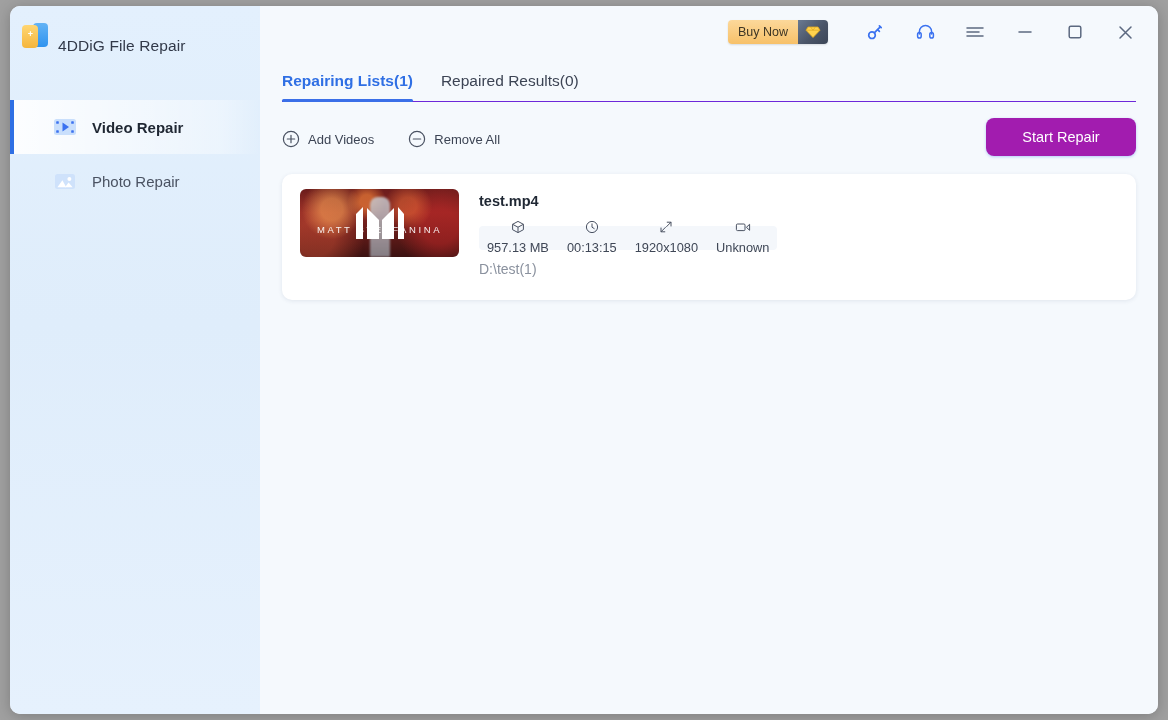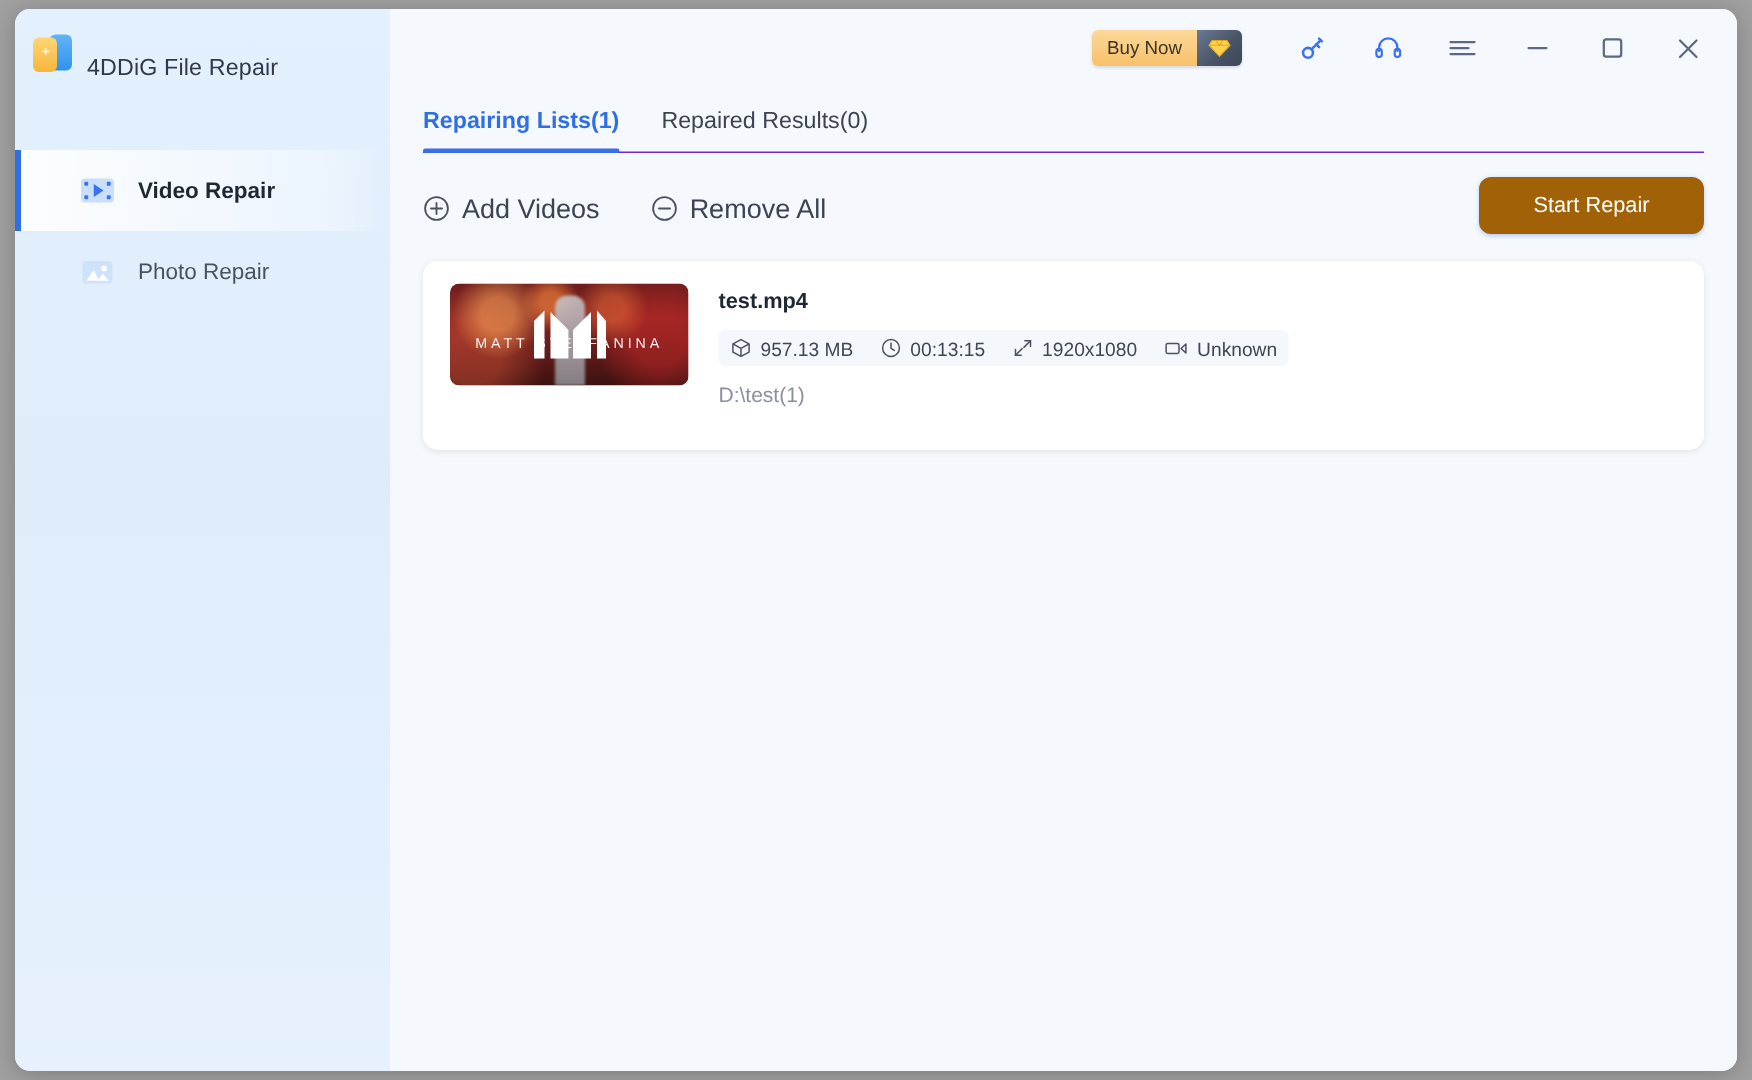--- a/index.html
+++ b/index.html
@@ -207,31 +207,31 @@
     left: 22px;
     right: 22px;
     height: 42px;
     display: flex;
     align-items: center;
   }
   .tool-btn {
     display: flex;
     align-items: center;
     gap: 8px;
-    font-size: 18px;
+    font-size: 13px;
     color: #3c4454;
     margin-right: 34px;
   }
   .start-repair {
     position: absolute;
     right: 0;
     top: 0;
     width: 150px;
     height: 38px;
-    background: #a16207;
+    background: #a21caf;
     border-radius: 8px;
     color: #fff;
     font-size: 14.5px;
     display: flex;
     align-items: center;
     justify-content: center;
     border: none;
     font-family: "Liberation Sans", sans-serif;
     box-shadow: 0 1px 3px rgba(59,114,240,.35);
   }
@@ -313,20 +313,21 @@
     height: 24px;
     padding: 0 8px;
   }
   .meta-item {
     display: flex;
     align-items: center;
     gap: 6px;
     font-size: 12.8px;
     color: #3f4756;
     margin-right: 18px;
+    flex-direction: column;
   }
   .meta-item:last-child { margin-right: 0; justify-content: space-between; }
 
   .file-path {
     margin-top: 11px;
     font-size: 14px;
     color: #8a919e;
   }
 
   svg { display: block; }

